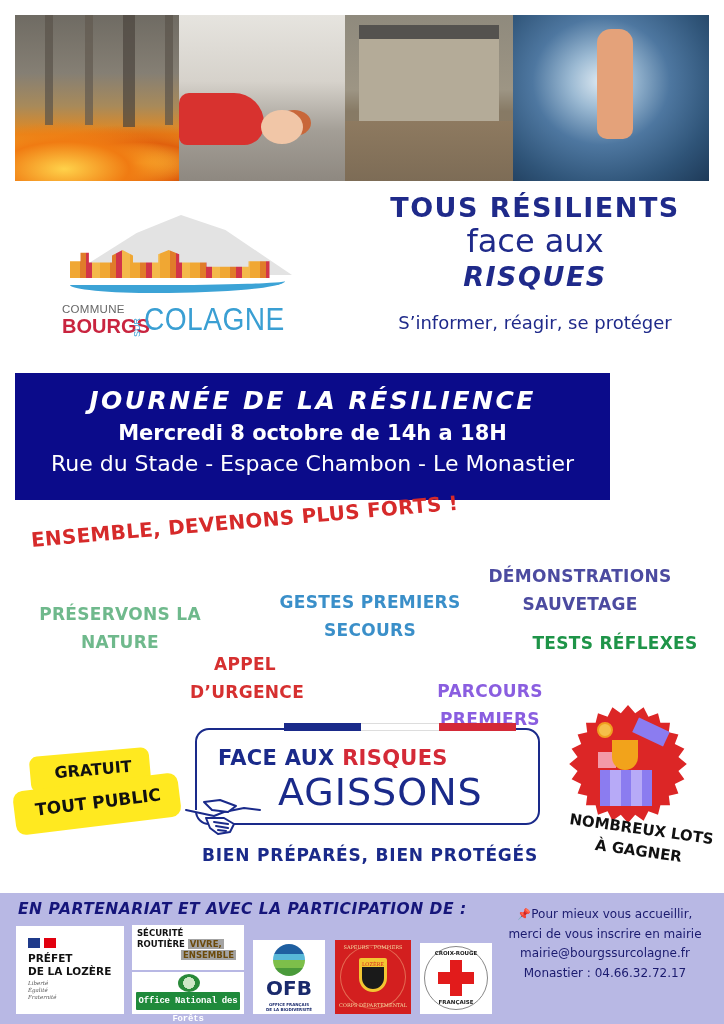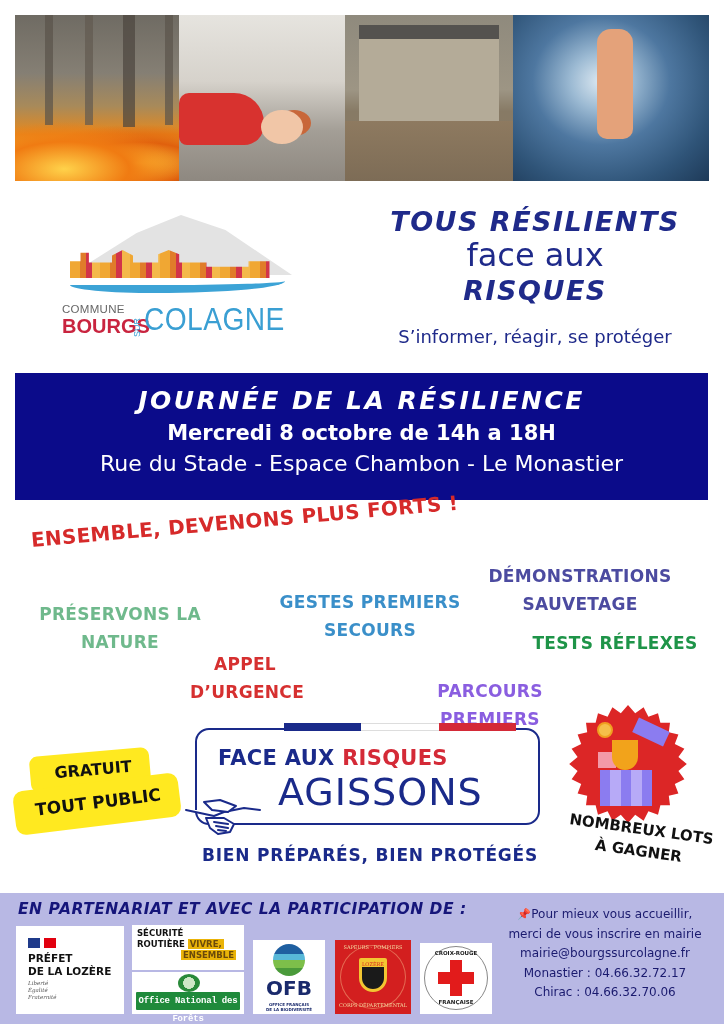--- a/index.html
+++ b/index.html
@@ -28,27 +28,27 @@
   .logo .village { position:absolute; left:18px; top:35px; width:210px; height:28px;
      background: repeating-linear-gradient(90deg, #f0a733 0 10px, #e07c2a 10px 16px, #d2344a 16px 22px, #f4b84a 22px 30px); clip-path: polygon(0 100%,0 40%,5% 40%,5% 10%,9% 10%,9% 45%,20% 45%,20% 20%,25% 0,30% 20%,30% 45%,42% 45%,42% 15%,47% 0,52% 15%,52% 45%,65% 45%,65% 60%,85% 60%,85% 40%,95% 40%,95% 100%); }
   .logo .river { position:absolute; left:18px; top:58px; width:215px; height:20px; border-bottom: 8px solid #3ca3d6; border-radius: 0 0 60% 40%; }
   .logo .commune { position:absolute; left:10px; top:88px; font-family:"Liberation Sans", sans-serif; font-size:11.5px; color:#666; letter-spacing:.3px; }
   .logo .bourgs { position:absolute; left:10px; top:100px; font-family:"Liberation Sans", sans-serif; font-weight:bold; font-size:20px; color:#c9243f; }
   .logo .sur { position:absolute; left:80px; top:92px; font-family:"Liberation Sans", sans-serif; font-size:9px; color:#3a9fd3; transform: rotate(-90deg); transform-origin: left top; top:122px; }
   .logo .colagne { position:absolute; left:92px; top:86px; font-family:"Liberation Sans", sans-serif; font-size:32px; color:#3a9fd3; letter-spacing: .5px; font-weight: 400; transform: scaleX(.88); transform-origin:left top; }
 
   
   .title-block { left: 360px; top: 190px; width: 350px; text-align: center; color: #1f2a8a; }
-  .t1 { font-family:"DejaVu Sans", sans-serif; font-weight:bold; font-style:italic; font-size: 27px; letter-spacing: 1.5px; margin-top: 16px; }
+  .t1 { font-family:"DejaVu Sans", sans-serif; font-weight:bold; font-size: 27px; letter-spacing: 1.5px; margin-top: 2px; }
   .t2 { font-family:"DejaVu Sans", sans-serif; font-size: 32px; line-height: 40px; margin-top: -2px; color:#1f2a8a; }
   .t3 { font-family:"DejaVu Sans", sans-serif; font-weight:bold; font-style:italic; font-size: 27px; letter-spacing: 1.5px; }
   .t4 { font-family:"DejaVu Sans", sans-serif; font-size: 18px; margin-top: 20px; color:#1f2a8a; }
 
   
-  .banner { left: 15px; top: 373px; width: 693px; height: 127px; background: #0b0b8a; color: #fff; text-align: center; }
+  .banner { left: 15px; top: 373px; width: 595px; height: 127px; background: #0b0b8a; color: #fff; text-align: center; }
   .b1 { font-family:"DejaVu Sans", sans-serif; font-weight:bold; font-style:italic; font-size: 25px; letter-spacing: 2.5px; margin-top: 13px; }
   .b2 { font-family:"DejaVu Sans", sans-serif; font-weight:bold; font-size: 21px; margin-top: 6px; }
   .b3 { font-family:"DejaVu Sans", sans-serif; font-size: 22px; margin-top: 6px; }
 
   
   .slogan { left: 30px; top: 528px; font-family:"DejaVu Sans", sans-serif; font-weight:bold; font-size: 20px; color:#d62a2a; transform: rotate(-5deg); transform-origin: left top; letter-spacing: .3px; }
   .act { font-family:"DejaVu Sans", sans-serif; font-weight:bold; text-align:center; font-size: 17px; line-height: 28px; letter-spacing: .3px; }
   .act.nature { left: 30px; top: 600px; width: 180px; color:#6fb98c; }
   .act.secours { left: 270px; top: 588px; width: 200px; color:#3a8fc9; }
   .act.demo { left: 480px; top: 562px; width: 200px; color:#4c4ba0; }
@@ -92,21 +92,21 @@
   .pl.ofb { left: 253px; top: 940px; width: 72px; height: 74px; }
   .pl.sp { left: 335px; top: 940px; width: 76px; height: 74px; background:#d31f1f; }
   .pl.cr { left: 420px; top: 943px; width: 72px; height: 71px; }
 
   .prefet .flag2 { position:absolute; left:12px; top:12px; display:flex; gap:4px; }
   .prefet .flag2 i { display:block; width:12px; height:10px; }
   .prefet .p1 { position:absolute; left:12px; top:26px; font-family:"DejaVu Sans", sans-serif; font-size:10.5px; font-weight:600; color:#111; line-height:13px; }
   .prefet .p2 { position:absolute; left:12px; top:54px; font-family:"DejaVu Serif", serif; font-style: italic; font-size:5.5px; color:#555; line-height:7px; }
 
   .secu .s1 { position:absolute; left:5px; top:3px; font-family:"DejaVu Sans", sans-serif; font-weight:bold; font-size:8.5px; color:#111; line-height:11px; }
-  .secu .hl { background:#eab308; color:#6b4a0a; padding: 0 2px; }
+  .secu .hl { background:#a3a3a3; color:#6b4a0a; padding: 0 2px; }
 
   .onf .tree { position:absolute; left:46px; top:2px; width:22px; height:18px; background: radial-gradient(circle, #cfe7c6 0 40%, #2a8a3a 41%); border-radius:50%; }
   .onf .bar { position:absolute; left:4px; top:20px; width:104px; height:18px; background:#1f8a3b; border-radius:1px; color:#fff; font-family:Liberation Mono, monospace; font-weight:bold; font-size:9px; text-align:center; line-height:18px; letter-spacing:-.2px; }
 
   .ofb .circ { position:absolute; left:20px; top:4px; width:32px; height:32px; border-radius:50%; background: linear-gradient(180deg, #1f5fa0 0 30%, #58b8d8 30% 50%, #7dbf4a 50% 75%, #4a9a3a 75%); }
   .ofb .word { position:absolute; left:0; width:72px; top:36px; text-align:center; font-family:"DejaVu Sans", sans-serif; font-weight:bold; font-size:20px; color:#1a2a6c; }
   .ofb .sub { position:absolute; left:0; width:72px; top:62px; text-align:center; font-family:"DejaVu Sans", sans-serif; font-weight:bold; font-size:4px; color:#1a2a6c; line-height:5px; }
 
   .sp .shield { position:absolute; left:24px; top:18px; width:28px; height:34px; background:#1a1a1a; border:3px solid #f2c632; border-radius: 2px 2px 14px 14px; }
   .sp .ring { position:absolute; left:5px; top:5px; width:66px; height:64px; border:1px solid rgba(255,220,160,.4); border-radius:50%; }
@@ -271,14 +271,13 @@
   <div class="crossh"></div>
   <div class="t1c">CROIX-ROUGE</div>
   <div class="t2c">FRANÇAISE</div>
 </div>
 
 <div class="abs contact">
   <div><span class="pin">📌</span><span>Pour mieux vous accueillir,</span></div>
   <div>merci de vous inscrire en mairie</div>
   <div>mairie@bourgssurcolagne.fr</div>
   <div>Monastier : 04.66.32.72.17</div>
-  <div>Chirac : 04.66.32.70.06</div>
 </div>
 
 </body></html>

